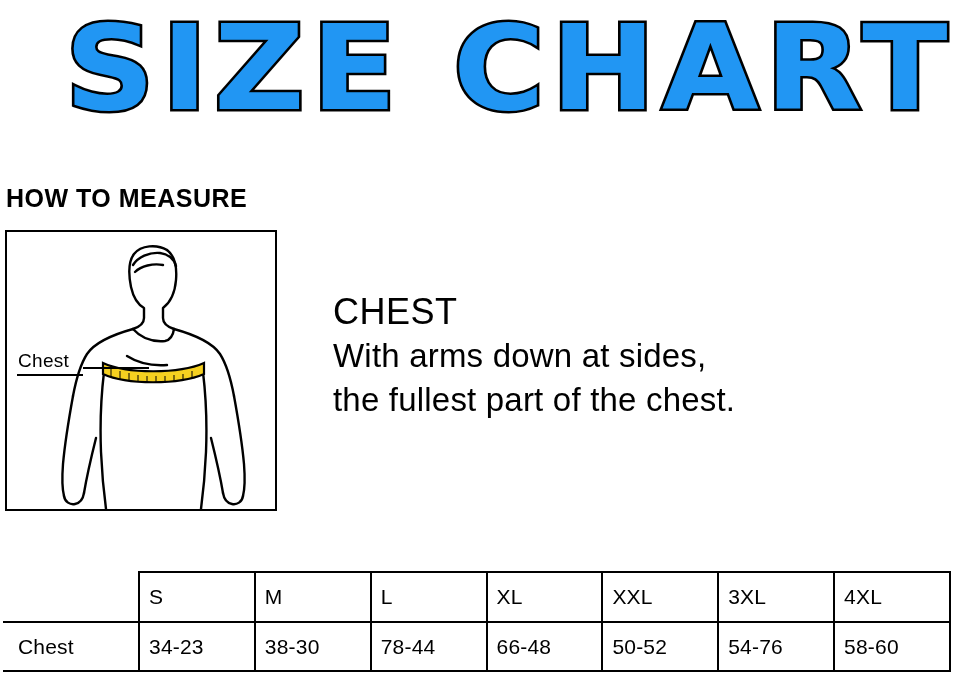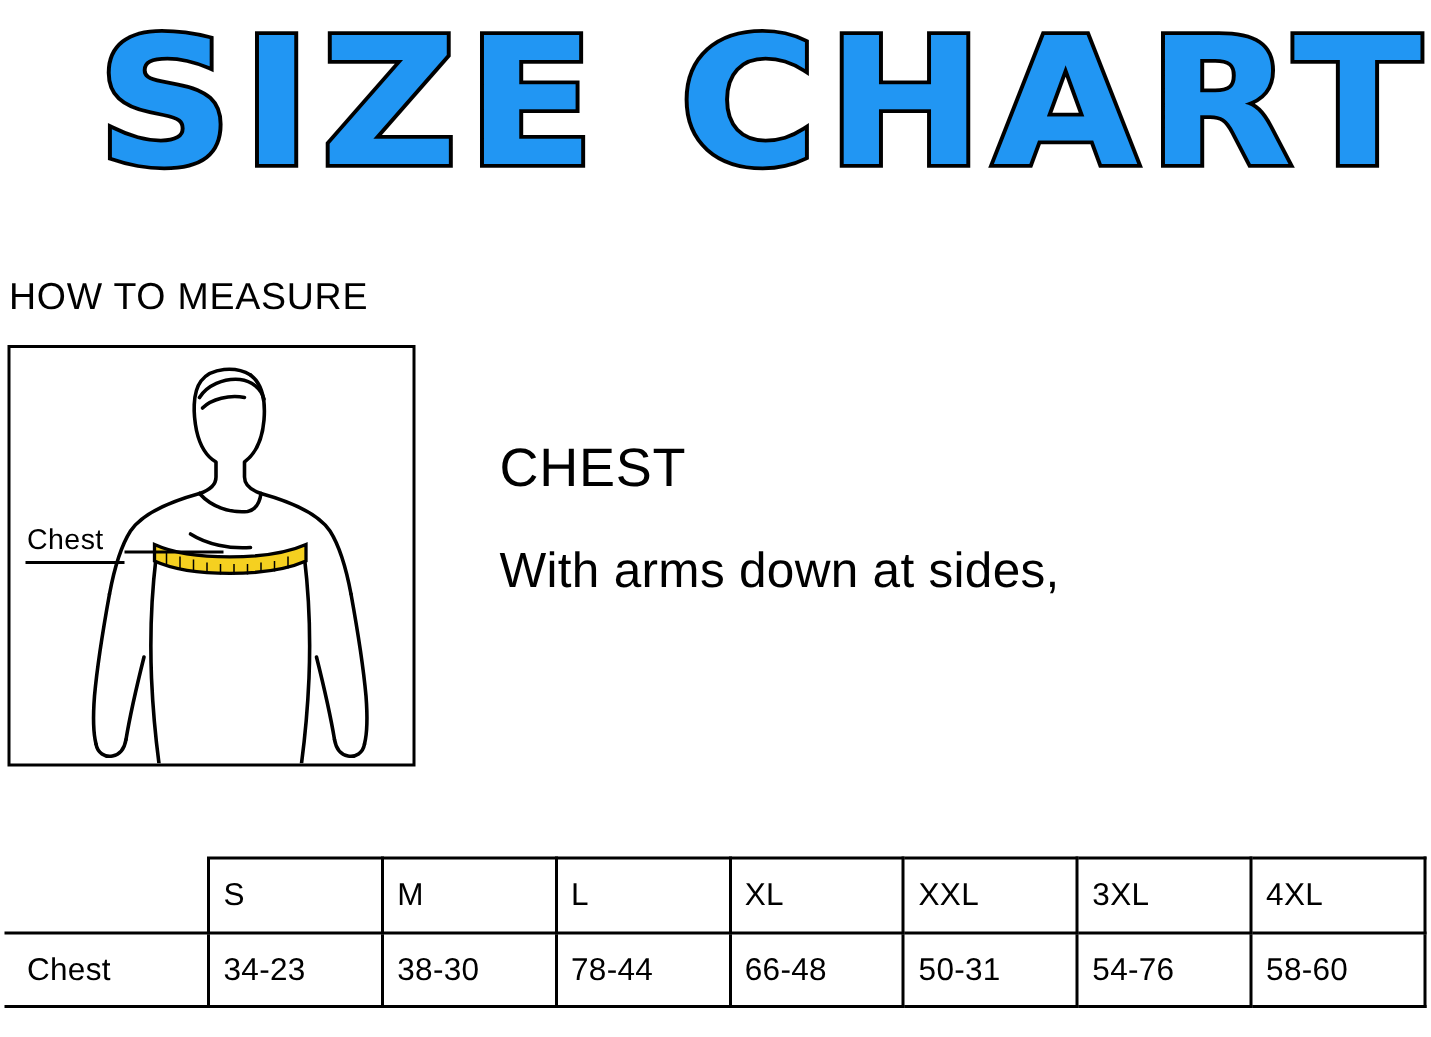--- a/index.html
+++ b/index.html
@@ -42,21 +42,21 @@
     transform: scaleX(1.06);
     transform-origin: left top;
   }
 
   
   .how-to {
     position: absolute;
     left: 6px;
     top: 184px;
     font-size: 25px;
-    font-weight: normal;
+    font-weight: bold;
     letter-spacing: 0.5px;
   }
 
   
   .figure-box {
     position: absolute;
     left: 5px;
     top: 230px;
     width: 272px;
     height: 281px;
@@ -104,21 +104,20 @@
   }
   .desc-title {
     font-size: 36px;
     line-height: 44px;
     letter-spacing: 0.5px;
   }
   .desc-body {
     font-size: 33px;
     line-height: 44px;
     letter-spacing: 0.2px;
-    margin-top: 24px;
   }
 
   
   .size-table {
     position: absolute;
     left: 3px;
     top: 571px;
     width: 948px;
     border-collapse: collapse;
     table-layout: fixed;
@@ -202,38 +201,39 @@
   </svg>
 </div>
 
 <div class="chest-label">Chest</div>
 <div class="chest-label-underline"></div>
 <div class="chest-leader"></div>
 
 <div class="desc">
   <div class="desc-title">CHEST</div>
   <div class="desc-body">With arms down at sides,</div>
+  <div class="desc-body">the fullest part of the chest.</div>
 </div>
 
 <table class="size-table">
   <tbody>
       <tr class="head">
     <td class="rowhead blank-corner"></td>
     <td>S</td>
     <td>M</td>
     <td>L</td>
     <td>XL</td>
     <td>XXL</td>
     <td>3XL</td>
     <td>4XL</td>
   </tr>
   <tr>
     <td class="rowhead">Chest</td>
     <td>34-23</td>
     <td>38-30</td>
     <td>78-44</td>
     <td>66-48</td>
-    <td>50-31</td>
+    <td>50-52</td>
     <td>54-76</td>
     <td>58-60</td>
   </tr>
 </tbody>
   </table>
 
 </body></html>

